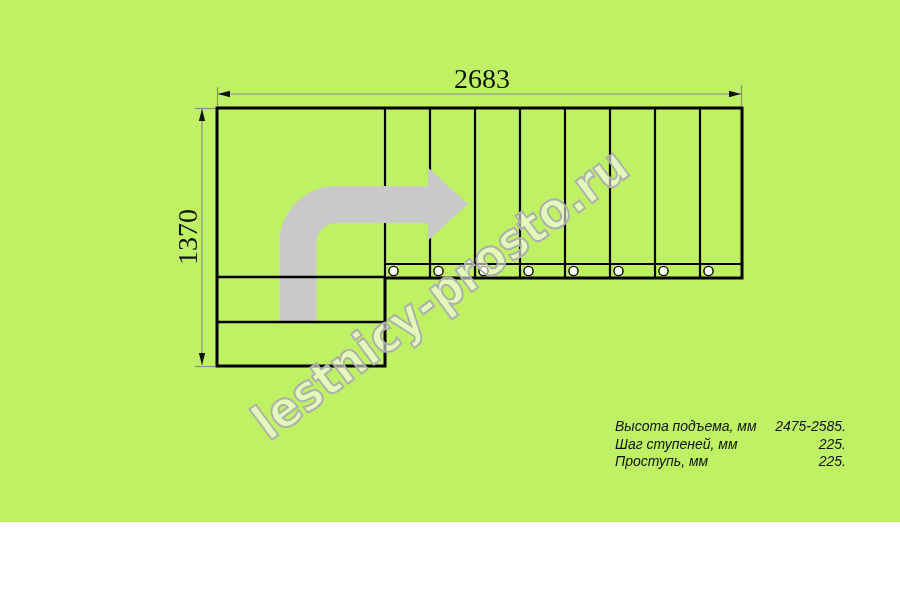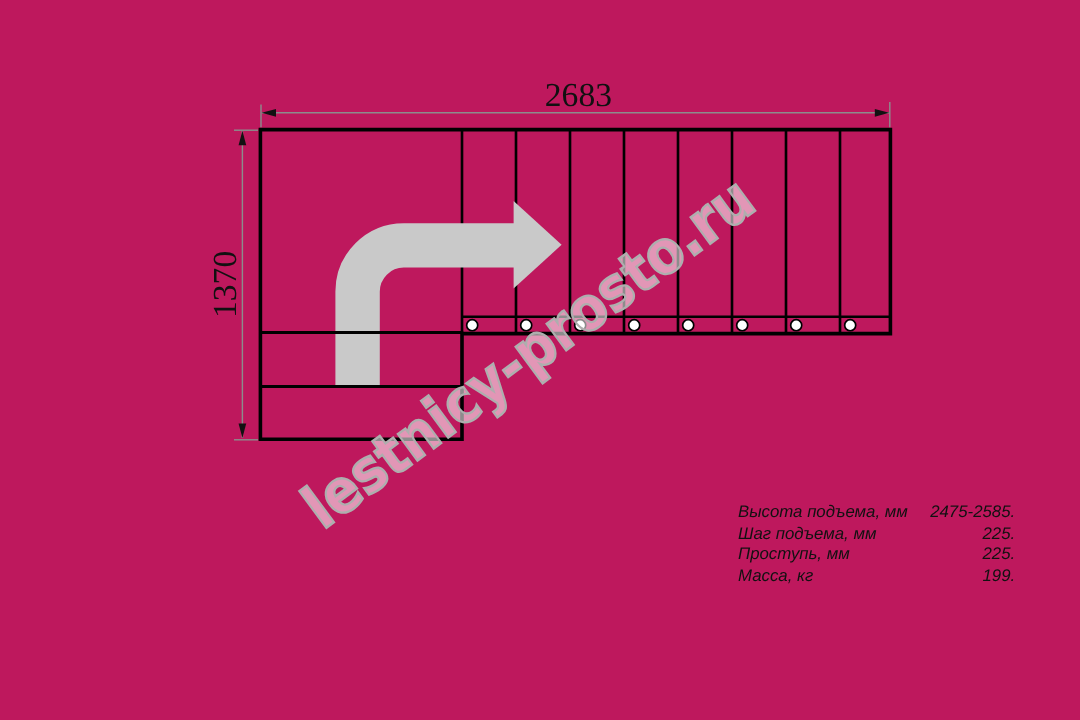--- a/index.html
+++ b/index.html
@@ -3,22 +3,22 @@
 <meta charset="utf-8">
 <style>
   html, body {
     margin: 0;
     padding: 0;
     background: #ffffff;
   }
   #stage {
     position: relative;
     width: 900px;
-    height: 600px;
-    background: #be185d;
+    height: 522px;
+    background: #bef264;
     overflow: hidden;
     font-family: "Liberation Sans", sans-serif;
   }
   #plan-svg {
     position: absolute;
     left: 0;
     top: 0;
   }
   .dim-text {
     font-family: "Liberation Serif", serif;
@@ -110,26 +110,22 @@
 
     <text class="watermark-text" x="0" y="0" transform="translate(269 442) rotate(-36.5)" textLength="452" lengthAdjust="spacingAndGlyphs">lestnicy-prosto.ru</text>
   </svg>
 
   <div class="specs">
     <div class="spec-row">
       <span class="spec-label">Высота подъема, мм</span>
       <span class="spec-value">2475-2585.</span>
     </div>
     <div class="spec-row">
-      <span class="spec-label">Шаг подъема, мм</span>
+      <span class="spec-label">Шаг ступеней, мм</span>
       <span class="spec-value">225.</span>
     </div>
     <div class="spec-row">
       <span class="spec-label">Проступь, мм</span>
       <span class="spec-value">225.</span>
     </div>
-    <div class="spec-row">
-      <span class="spec-label">Масса, кг</span>
-      <span class="spec-value">199.</span>
-    </div>
   </div>
 
 </div>
 
 </body></html>

